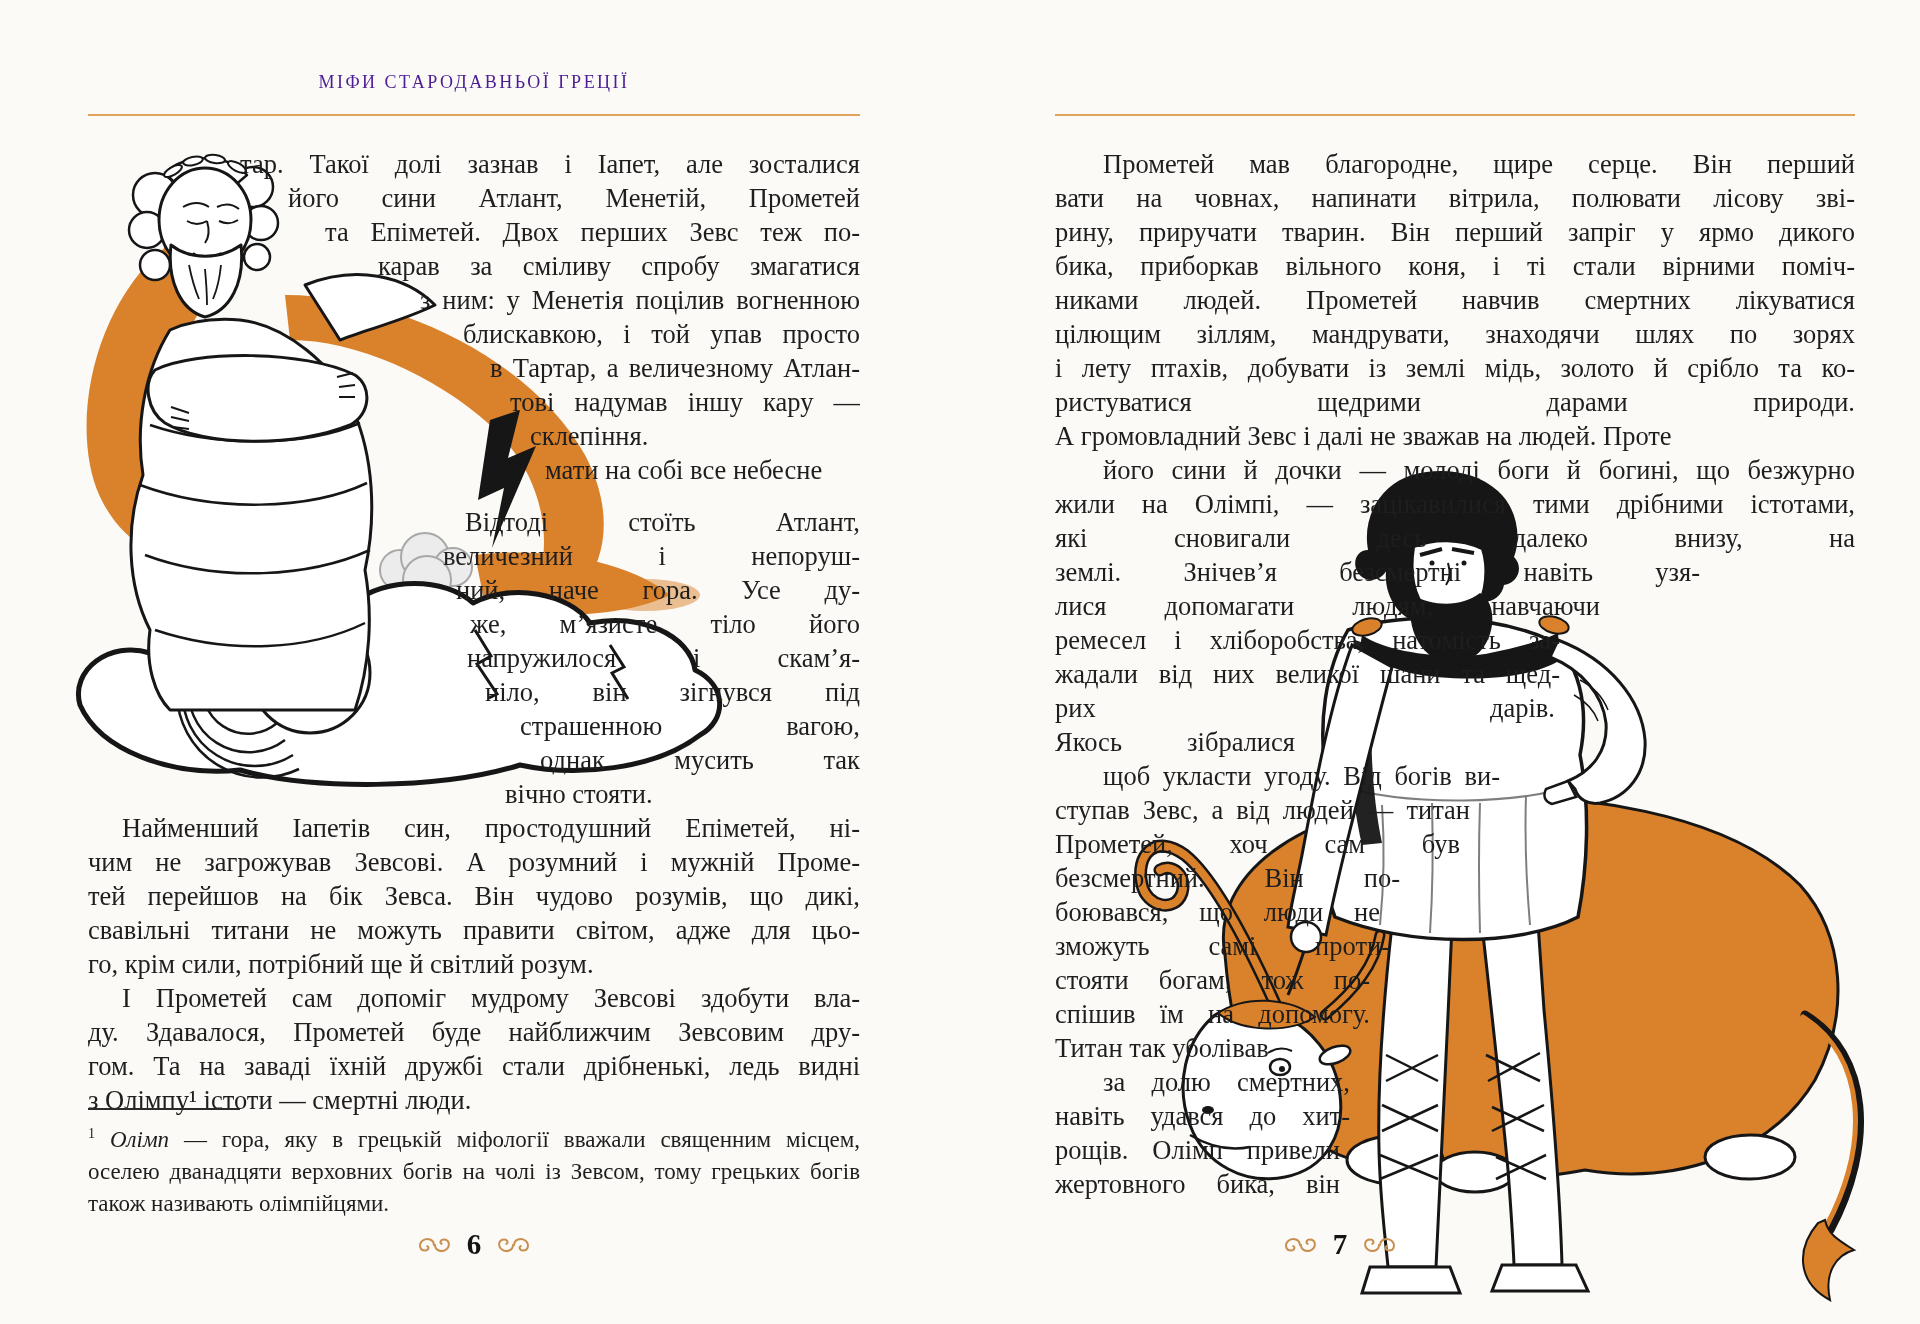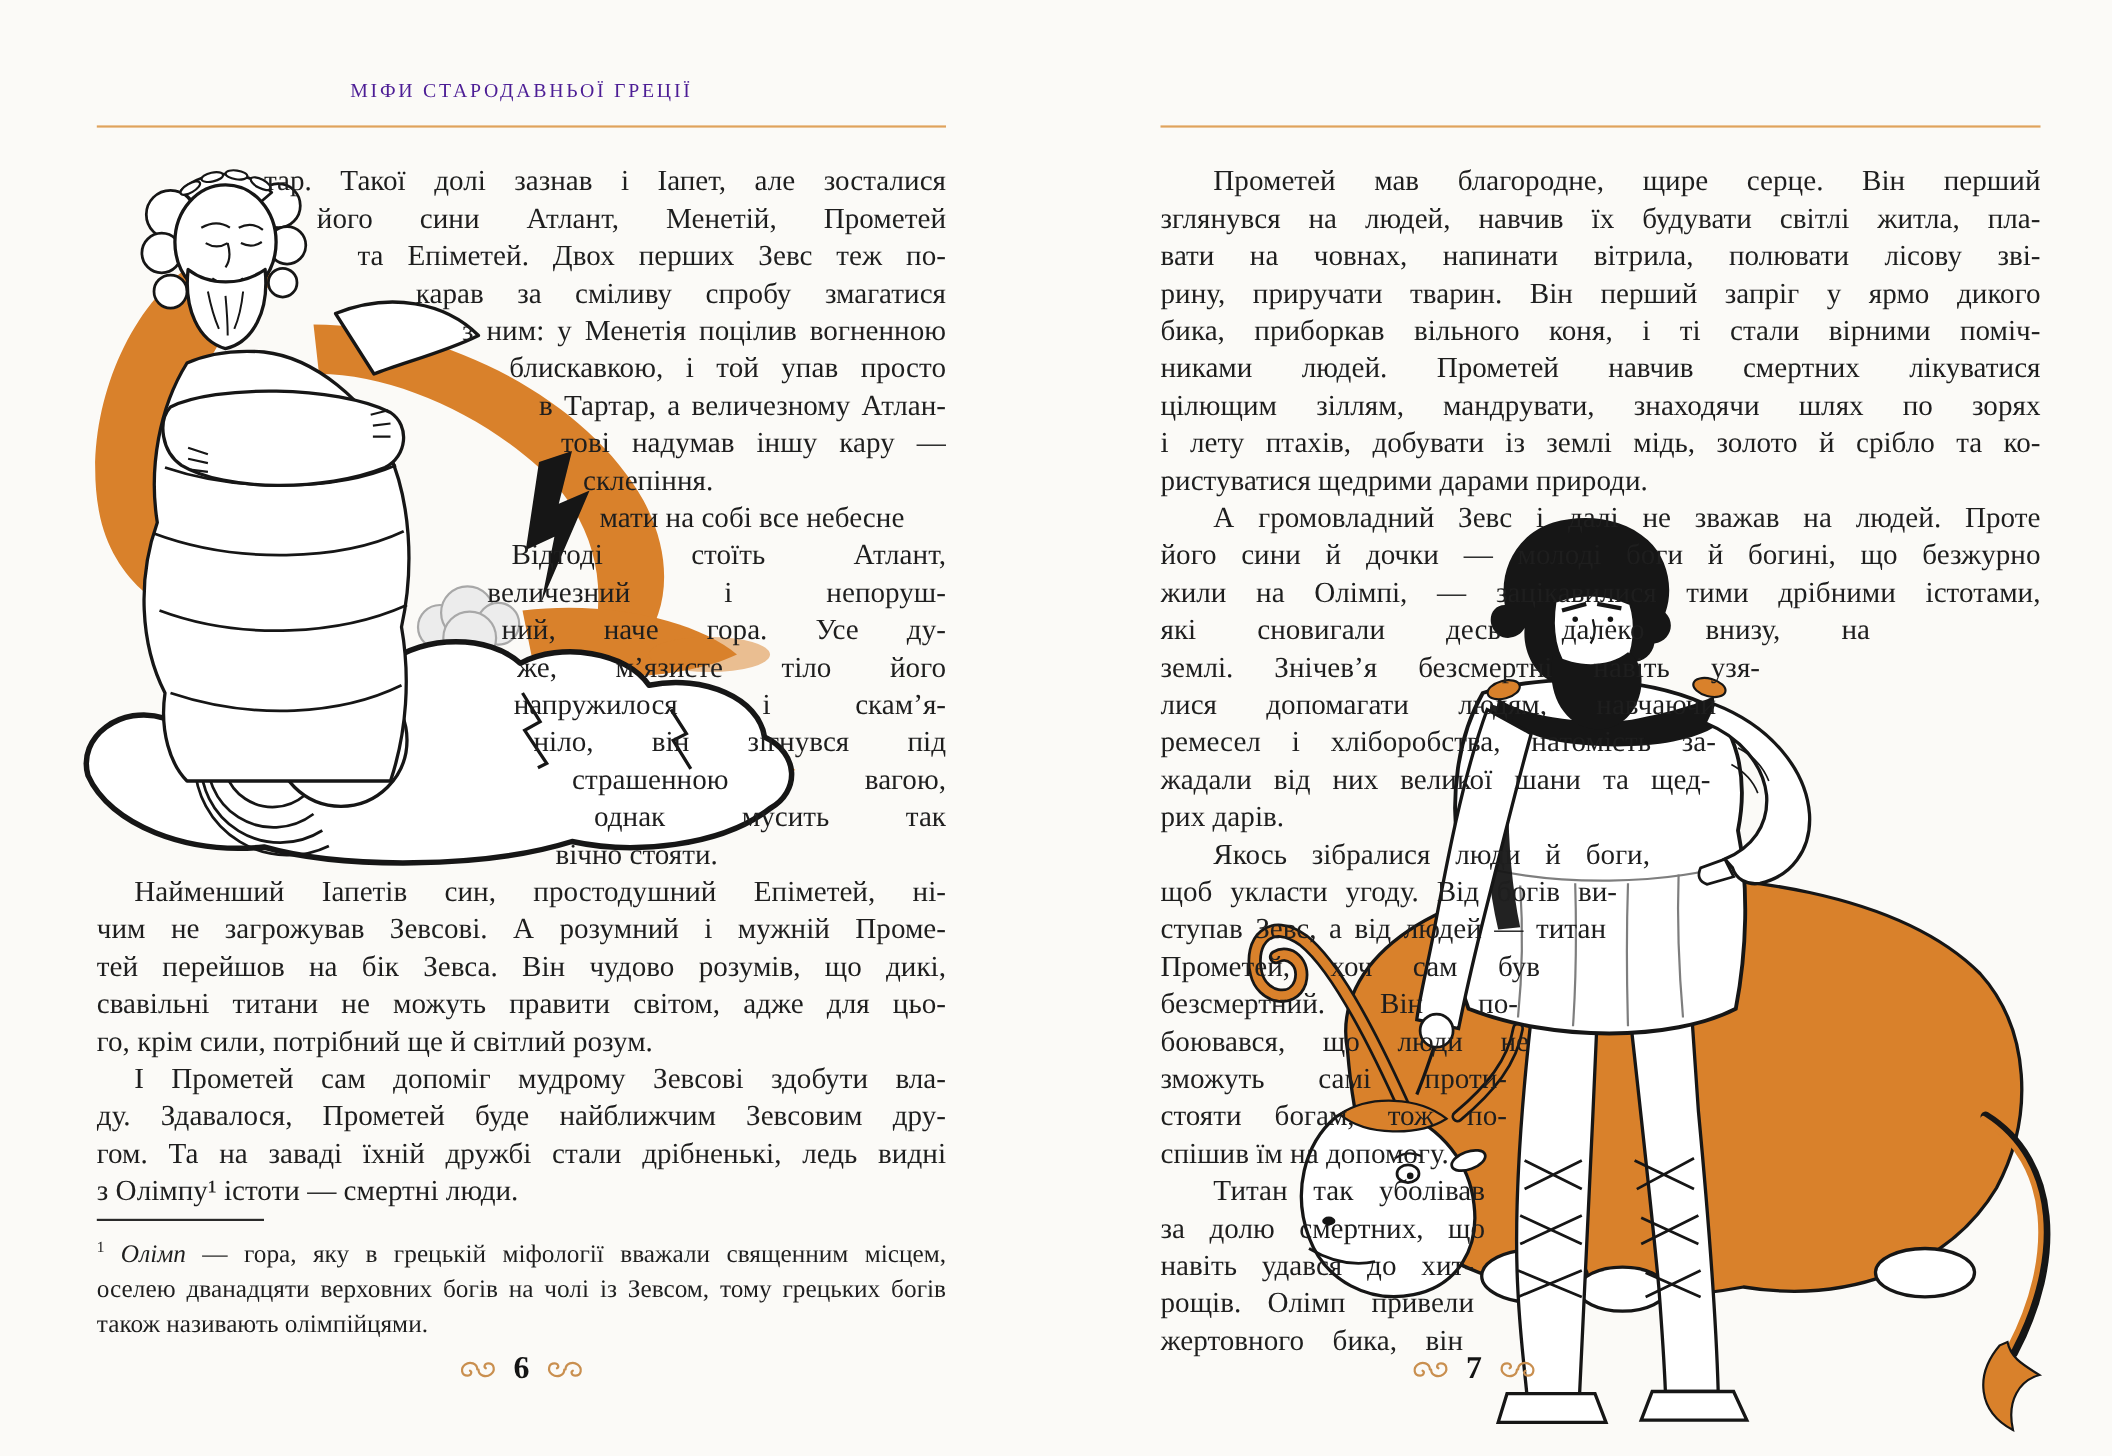--- a/index.html
+++ b/index.html
@@ -30,21 +30,21 @@
   .lines-left .line:nth-child(1){margin-left:152px;}
   .lines-left .line:nth-child(2){margin-left:200px;}
   .lines-left .line:nth-child(3){margin-left:237px;}
   .lines-left .line:nth-child(4){margin-left:290px;}
   .lines-left .line:nth-child(5){margin-left:332px;}
   .lines-left .line:nth-child(6){margin-left:375px;}
   .lines-left .line:nth-child(7){margin-left:402px;}
   .lines-left .line:nth-child(8){margin-left:422px;}
   .lines-left .line:nth-child(9){margin-left:442px;}
   .lines-left .line:nth-child(10){margin-left:457px;text-align-last:left;}
-  .lines-left .line:nth-child(11){margin-left:377px;}
+  .lines-left .line:nth-child(11){margin-left:377px;margin-top:18px;}
   .lines-left .line:nth-child(12){margin-left:355px;}
   .lines-left .line:nth-child(13){margin-left:368px;}
   .lines-left .line:nth-child(14){margin-left:382px;}
   .lines-left .line:nth-child(15){margin-left:379px;}
   .lines-left .line:nth-child(16){margin-left:397px;}
   .lines-left .line:nth-child(17){margin-left:432px;}
   .lines-left .line:nth-child(18){margin-left:452px;}
   .lines-left .line:nth-child(19){margin-left:417px;text-align-last:left;}
   .lines-left .line:nth-child(20){padding-left:34px;}
   .lines-left .line:nth-child(24){text-align-last:left;}
@@ -296,21 +296,20 @@
         </g>
       <circle cx="302" cy="108" r="2.5" fill="#161616"></circle>
         <circle cx="334" cy="108" r="2.5" fill="#161616"></circle>
       <path d="M318,108 q4,14 -2,22" fill="none" stroke="#161616" stroke-width="2"></path>
       <path d="M282,140 C276,168 286,196 310,206 C336,214 358,198 362,170 C364,154 358,142 350,138 C332,152 304,152 282,140 Z" fill="#161616"></path>
     </g>
   </svg>
 
   <div class="lines lines-right" id="rightLines">
       <div class="line">Прометей мав благородне, щире серце. Він перший</div>
-      <div class="line">зглянувся на людей, навчив їх будувати світлі житла, пла-</div>
       <div class="line">вати на човнах, напинати вітрила, полювати лісову зві-</div>
       <div class="line">рину, приручати тварин. Він перший запріг у ярмо дикого</div>
       <div class="line">бика, приборкав вільного коня, і ті стали вірними поміч-</div>
       <div class="line">никами людей. Прометей навчив смертних лікуватися</div>
       <div class="line">цілющим зіллям, мандрувати, знаходячи шлях по зорях</div>
       <div class="line">і лету птахів, добувати із землі мідь, золото й срібло та ко-</div>
       <div class="line">ристуватися щедрими дарами природи.</div>
       <div class="line">А громовладний Зевс і далі не зважав на людей. Проте</div>
       <div class="line">його сини й дочки — молоді боги й богині, що безжурно</div>
       <div class="line">жили на Олімпі, — зацікавилися тими дрібними істотами,</div>

